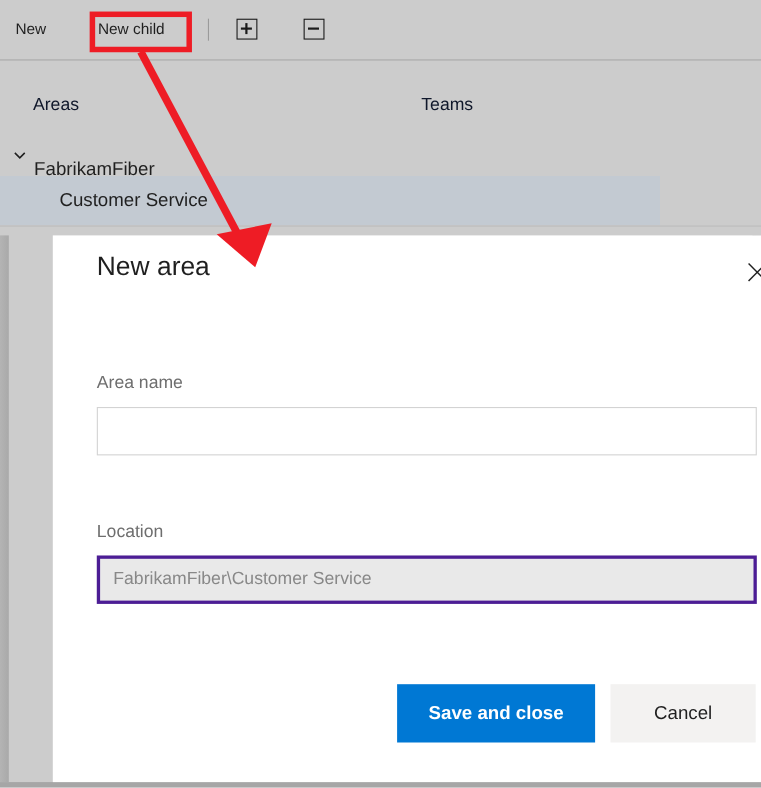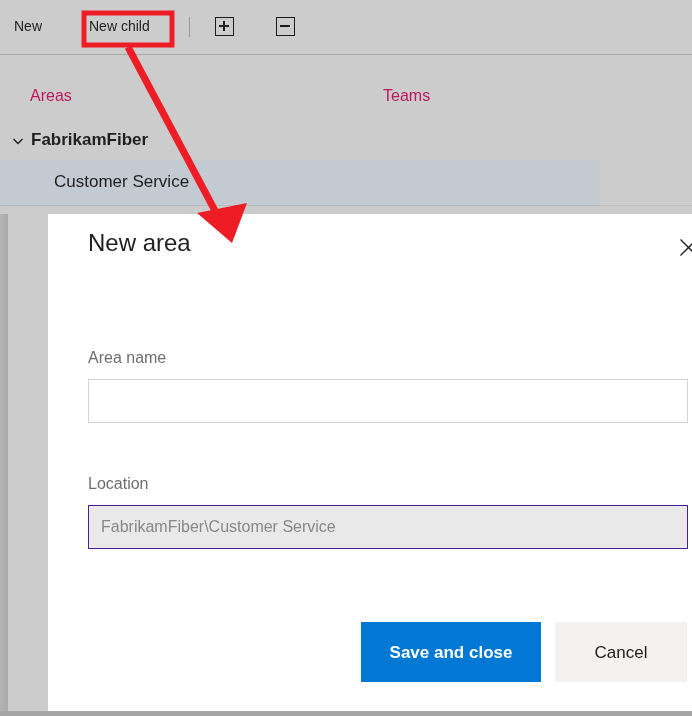--- a/index.html
+++ b/index.html
@@ -68,21 +68,21 @@
   }
   .tb-sqicon .bar-v {
     left: 7.2px; top: 3px;
     width: 1.8px; height: 9.8px;
   }
 
   
   .col-header {
     position: absolute;
     font-size: 16px;
-    color: #be185d;
+    color: #0f172a;
     top: 88px;
     white-space: nowrap;
     line-height: 1;
   }
   #col-areas { left: 30px; }
   #col-teams { left: 383px; text-align: right; }
 
   
   #row-fabrikam {
     position: absolute;
@@ -91,26 +91,25 @@
     background: #cccccc;
   }
   #row-fabrikam .chevron {
     position: absolute;
     left: 12px; top: 11px;
     width: 12px; height: 12px;
   }
   #row-fabrikam .chevron svg { display: block; }
   #row-fabrikam .tree-label {
     position: absolute;
-    left: 31px; top: 7px;
+    left: 31px; top: 21px;
     font-size: 17px;
     color: #1f1f1f;
     line-height: 1;
     white-space: nowrap;
-    font-weight: bold;
   }
   #row-customer-service {
     position: absolute;
     left: 0; top: 160px;
     width: 600px; height: 45px;
     background: #c3cad2;
   }
   #row-customer-service .tree-label {
     position: absolute;
     left: 54px; top: 13px;
@@ -151,21 +150,21 @@
     right: 21px; top: 18px;
     width: 30px; height: 30px;
     cursor: pointer;
     display: flex;
     align-items: center;
     justify-content: center;
   }
   #dialog-close svg { display: block; }
 
   .field-group { position: absolute; left: 40px; width: 600px; }
-  #group-area-name { top: 136px; }
+  #group-area-name { top: 127px; }
   #group-location  { top: 262px; }
 
   .field-label {
     font-size: 16px;
     color: #6e6e6e;
     line-height: 1;
     margin-bottom: 13px;
     display: block;
     white-space: nowrap;
   }
@@ -179,31 +178,31 @@
     color: #323130;
     padding: 0 12px;
     outline: none;
   }
   .field-input.editable {
     background: #ffffff;
     border: 1px solid #d3d3d3;
   }
   .field-input.readonly {
     background: #e9e9e9;
-    border: 1px solid #4c1d95;
+    border: 3px solid #4c1d95;
     color: #888888;
     display: flex;
     align-items: center;
   }
 
   
   .dlg-btn {
     position: absolute;
     box-sizing: border-box;
-    height: 60px;
+    height: 53px;
     border: none;
     font-family: "Liberation Sans", sans-serif;
     font-size: 17px;
     font-weight: bold;
     cursor: pointer;
     line-height: 1;
     padding: 0;
   }
   #btn-save {
     left: 313px; top: 408px;

